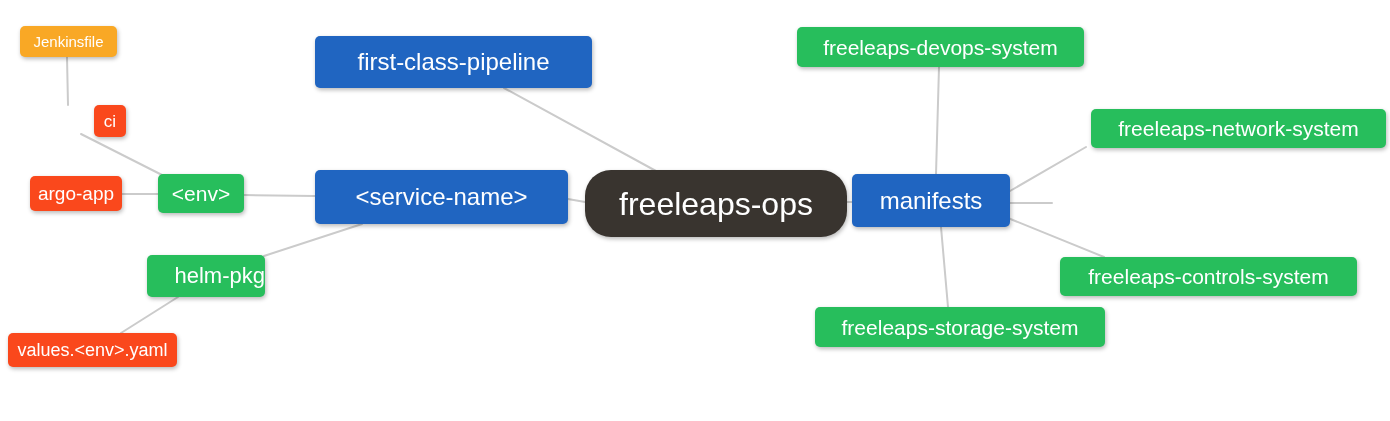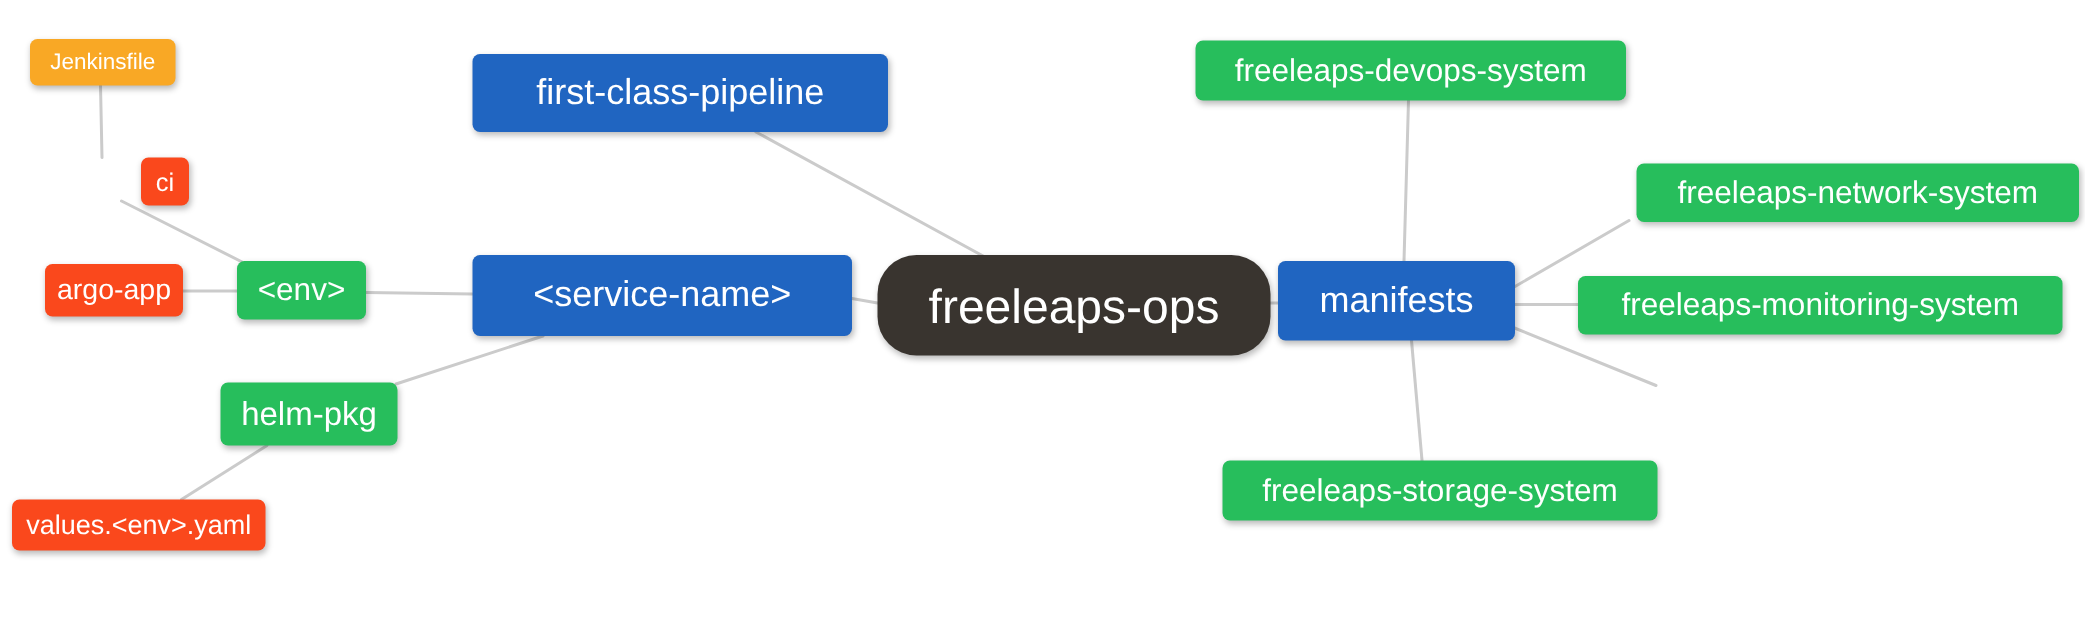--- a/index.html
+++ b/index.html
@@ -57,21 +57,21 @@
 
   
   #n-jenkinsfile { left: 20px;   top: 26px;  width: 97px;  height: 31px; }
   #n-ci          { left: 53px;   top: 105px; width: 32px;  height: 32px; }
   #n-argo-app    { left: 30px;   top: 176px; width: 92px;  height: 35px; }
   #n-env         { left: 158px;  top: 174px; width: 86px;  height: 39px; }
   #n-service     { left: 315px;  top: 170px; width: 253px; height: 54px; }
   #n-pipeline    { left: 315px;  top: 36px;  width: 277px; height: 52px; }
   #n-ops         { left: 585px;  top: 170px; width: 262px; height: 67px; }
   #n-manifests   { left: 852px;  top: 174px; width: 158px; height: 53px; }
-  #n-helm-pkg    { left: 147px;  top: 255px; width: 118px; height: 42px; }
+  #n-helm-pkg    { left: 147px;  top: 255px; width: 118px; height: 42px; justify-content: flex-end; }
   #n-values      { left: 8px;    top: 333px; width: 169px; height: 34px; }
   #n-devops      { left: 797px;  top: 27px;  width: 287px; height: 40px; }
   #n-network     { left: 1055px; top: 109px; width: 295px; height: 39px; margin-left: 36px; }
   #n-monitoring  { left: 1052px; top: 184px; width: 323px; height: 39px; }
   #n-controls    { left: 1060px; top: 257px; width: 297px; height: 39px; }
   #n-storage     { left: 815px;  top: 307px; width: 290px; height: 40px; }
 </style>
 </head>
 <body>
 
@@ -135,22 +135,22 @@
   </div>
 
   <div class="node c-green s-md" id="n-devops">
     <span>freeleaps-devops-system</span>
   </div>
 
   <div class="node c-green s-md" id="n-network">
     <span>freeleaps-network-system</span>
   </div>
 
-  <div class="node c-green s-md" id="n-monitoring">
-    <span>freeleaps-monitoring-system</span>
+
+  <div class="node c-green s-md" id="n-controls">
+    <span>freeleaps-controls-system</span>
   </div>
-
 
   <div class="node c-green s-md" id="n-storage">
     <span>freeleaps-storage-system</span>
   </div>
 
 </div>
 
 </body></html>

